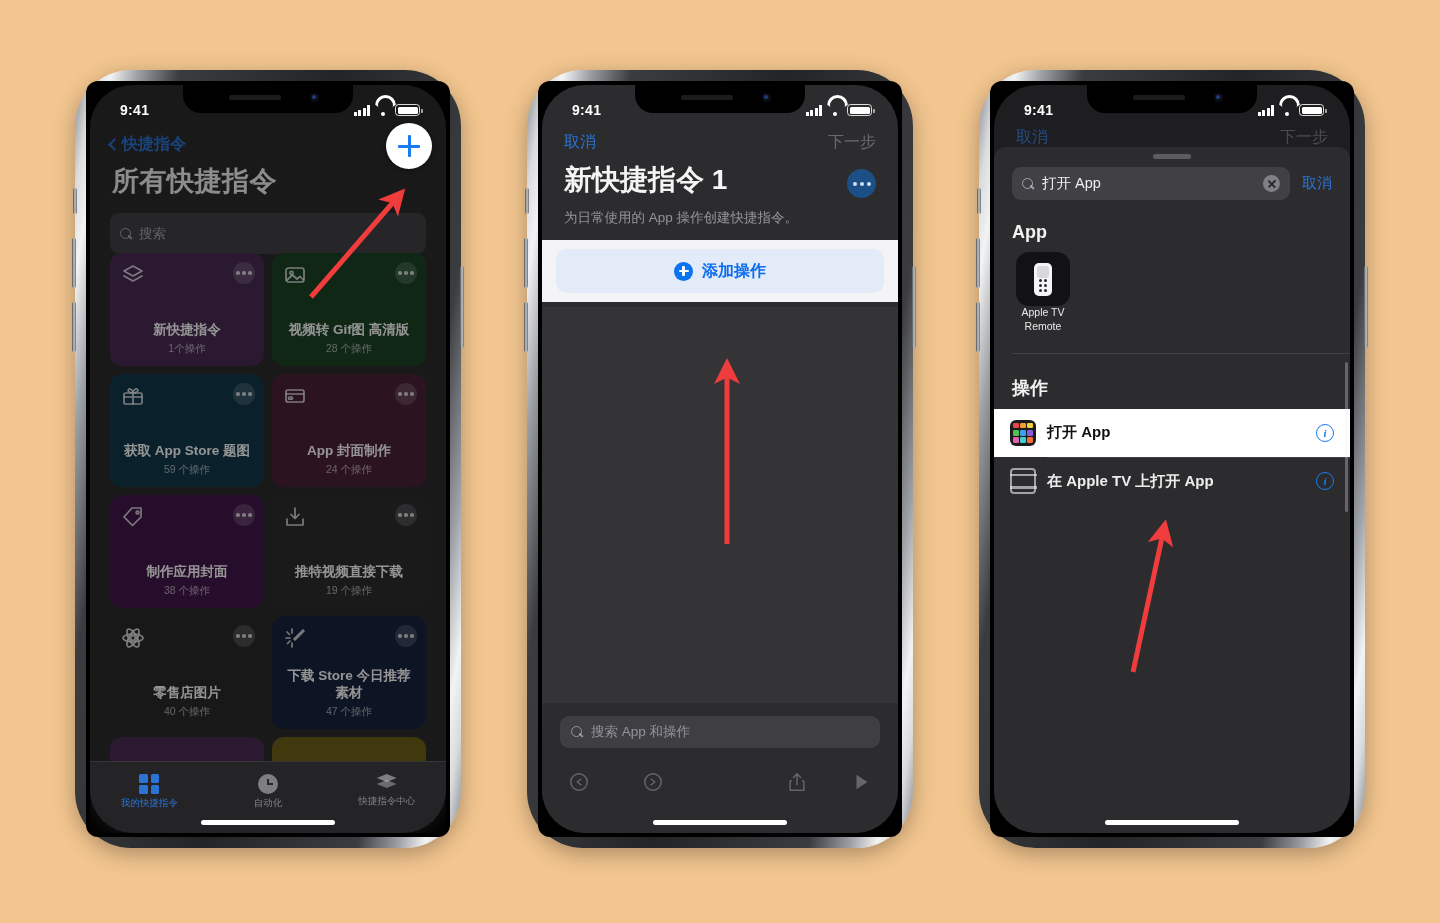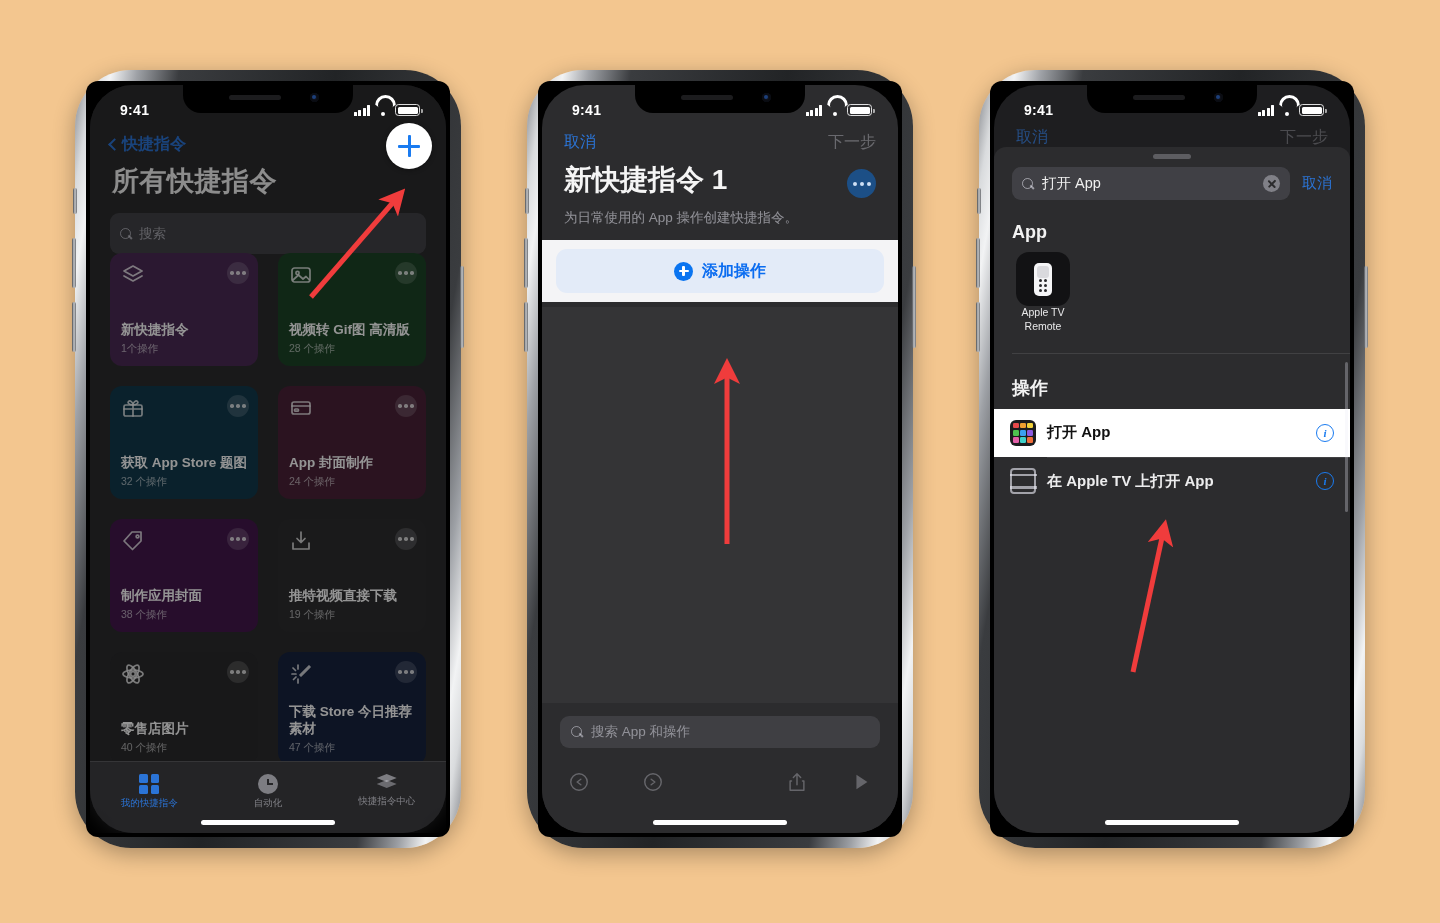--- a/index.html
+++ b/index.html
@@ -124,22 +124,22 @@
     display: flex; align-items: center; gap: 7px; padding: 0 10px;
   }
   .magnifier { position: relative; width: 12px; height: 12px; flex: none; }
   .magnifier::before { content:""; position:absolute; left:0; top:0; width:9px; height:9px; border:1.6px solid currentColor; border-radius:50%; }
   .magnifier::after { content:""; position:absolute; right:0px; bottom:0px; width:5px; height:1.6px; background: currentColor; transform: rotate(45deg); transform-origin: right center;}
   .p1-search, .p1-search * { color: rgba(235,235,245,.58); }
   .p1-search .ph { font-size: 13.5px; }
 
   .grid {
     position: absolute; top: 168px; left: 20px; right: 20px; bottom: 72px;
-    display: grid; grid-template-columns: 1fr 1fr; gap: 20px;
-    grid-auto-rows: 113px; overflow: hidden;
+    display: grid; grid-template-columns: 1fr 1fr; gap: 8px;
+    grid-auto-rows: 113px; overflow: hidden; text-align: center;
   }
   .card { border-radius: 12px; padding: 10px 11px; position: relative; display: flex; flex-direction: column; justify-content: space-between; }
   .card .ico { width: 24px; height: 24px; opacity: .92; }
   .card .dots {
     position: absolute; right: 9px; top: 9px; width: 22px; height: 22px; border-radius: 50%;
     background: rgba(255,255,255,0.16); display: flex; align-items: center; justify-content: center; gap: 2.5px;
   }
   .card .dots i { width: 3.5px; height: 3.5px; border-radius: 50%; background: rgba(255,255,255,0.78); display: block; }
   .card .cname { color: #fff; font-size: 13.5px; font-weight: bold; line-height: 1.25; }
   .card .ccount { color: rgba(255,255,255,.60); font-size: 10.5px; margin-top: 3px; }
@@ -336,21 +336,21 @@
                   <path d="M12 9 C12 6 9 4 7.5 5.5 C6 7 9 9 12 9 Z" style="fill:none;stroke:rgba(255,255,255,.85);stroke-width:1.7;stroke-linecap:round;stroke-linejoin:round"></path>
                   <path d="M12 9 C12 6 15 4 16.5 5.5 C18 7 15 9 12 9 Z" style="fill:none;stroke:rgba(255,255,255,.85);stroke-width:1.7;stroke-linecap:round;stroke-linejoin:round"></path>
                 </svg></div>
               <div class="dots">
                 <i></i>
                 <i></i>
                 <i></i>
               </div>
               <div class="body">
                 <div class="cname">获取 App Store 题图</div>
-                <div class="ccount">32 个操作</div>
+                <div class="ccount">59 个操作</div>
               </div>
             </div>
             <div class="card" style="background: rgb(74, 34, 56);">
               <div class="ico"><svg viewBox="0 0 24 24" width="24" height="24">
                   <rect x="3" y="6" width="18" height="12" rx="2" style="fill:none;stroke:rgba(255,255,255,.85);stroke-width:1.7;stroke-linecap:round;stroke-linejoin:round"></rect>
                   <path d="M3 10 H21" style="fill:none;stroke:rgba(255,255,255,.85);stroke-width:1.7;stroke-linecap:round;stroke-linejoin:round"></path>
                   <rect x="5.5" y="13" width="4" height="2.2" rx="1" style="fill:none;stroke:rgba(255,255,255,.85);stroke-width:1.7;stroke-linecap:round;stroke-linejoin:round"></rect>
                 </svg></div>
               <div class="dots">
                 <i></i>

